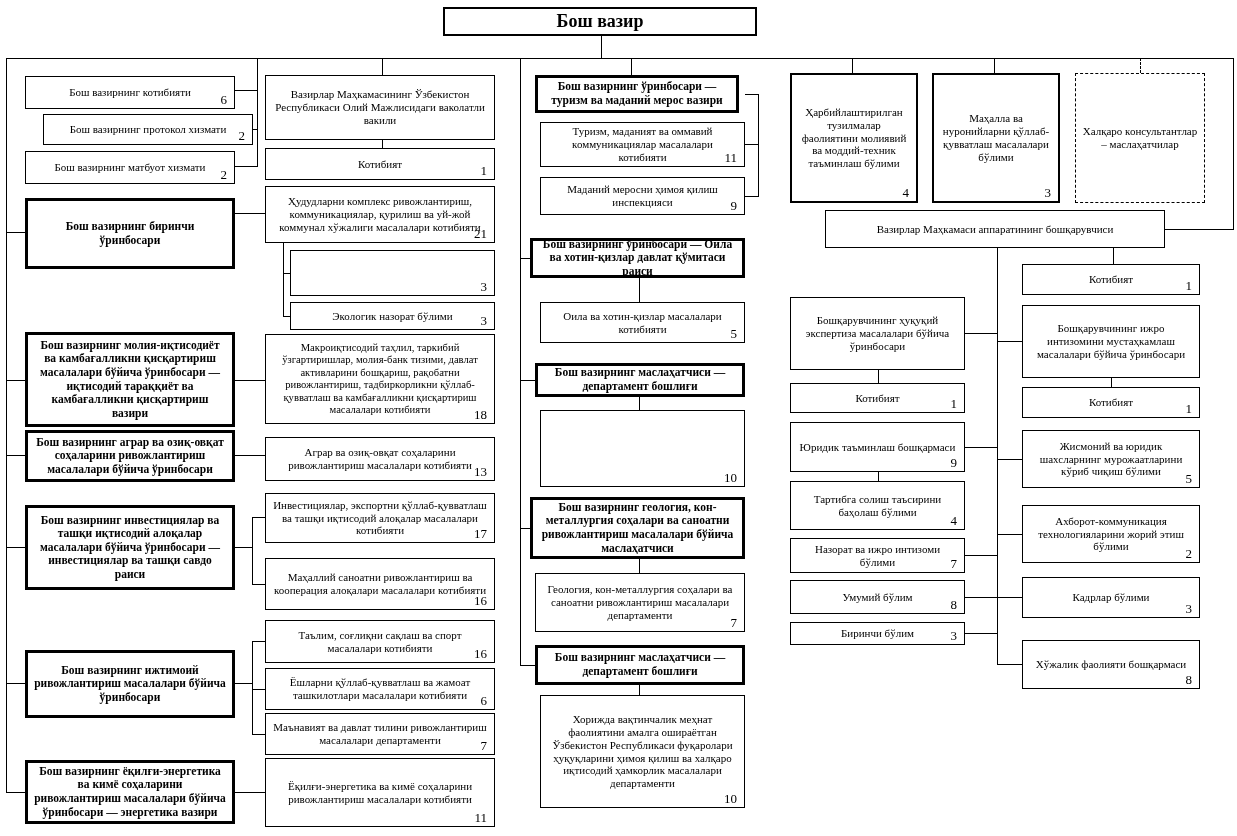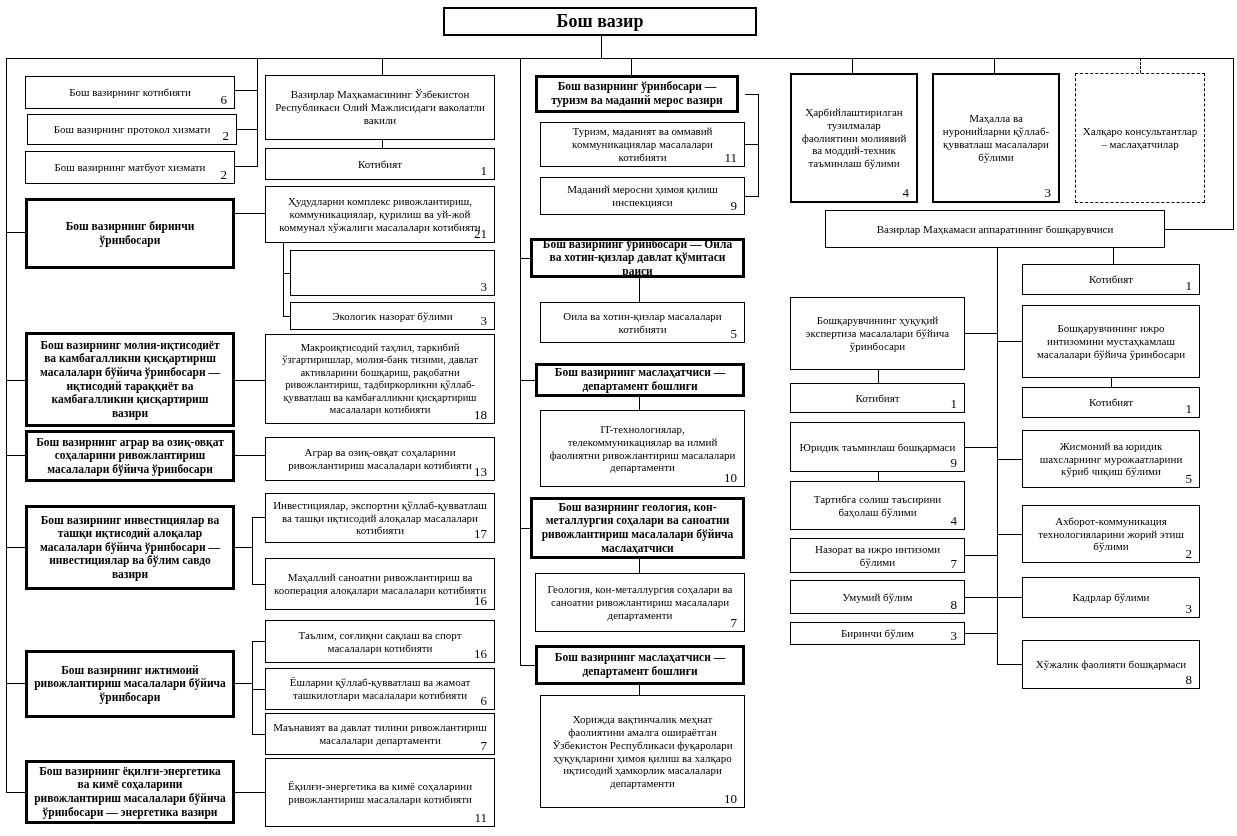--- a/index.html
+++ b/index.html
@@ -97,40 +97,40 @@
   <i class="v" style="left:1111px;top:378px;height:9px"></i>
 
   <div class="box root" style="left:443px;top:7px;width:314px;height:29px">
       <span class="lbl">Бош вазир</span>
     </div>
 
   <div class="box" style="left:25px;top:76px;width:210px;height:33px">
       <span class="lbl">Бош вазирнинг котибияти</span>
       <span class="num">6</span>
     </div>
-  <div class="box" style="left:27px;top:114px;width:210px;height:31px">
+  <div class="box" style="left:43px;top:114px;width:210px;height:31px">
       <span class="lbl">Бош вазирнинг протокол хизмати</span>
       <span class="num">2</span>
     </div>
   <div class="box" style="left:25px;top:151px;width:210px;height:33px">
       <span class="lbl">Бош вазирнинг матбуот хизмати</span>
       <span class="num">2</span>
     </div>
 
   <div class="box b" style="left:25px;top:198px;width:210px;height:71px">
       <span class="lbl">Бош вазирнинг биринчи ўринбосари</span>
     </div>
   <div class="box b" style="left:25px;top:430px;width:210px;height:52px">
       <span class="lbl">Бош вазирнинг аграр ва озиқ-овқат соҳаларини ривожлантириш масалалари бўйича ўринбосари</span>
     </div>
   <div class="box b" style="left:25px;top:332px;width:210px;height:95px">
       <span class="lbl">Бош вазирнинг молия-иқтисодиёт ва камбағалликни қисқартириш масалалари бўйича ўринбосари — иқтисодий тараққиёт ва камбағалликни қисқартириш вазири</span>
     </div>
   <div class="box b" style="left:25px;top:505px;width:210px;height:85px">
-      <span class="lbl">Бош вазирнинг инвестициялар ва ташқи иқтисодий алоқалар масалалари бўйича ўринбосари — инвестициялар ва бўлим савдо вазири</span>
+      <span class="lbl">Бош вазирнинг инвестициялар ва ташқи иқтисодий алоқалар масалалари бўйича ўринбосари — инвестициялар ва ташқи савдо раиси</span>
     </div>
   <div class="box b" style="left:25px;top:650px;width:210px;height:68px">
       <span class="lbl">Бош вазирнинг ижтимоий ривожлантириш масалалари бўйича ўринбосари</span>
     </div>
   <div class="box b" style="left:25px;top:760px;width:210px;height:64px">
       <span class="lbl">Бош вазирнинг ёқилғи-энергетика ва кимё соҳаларини ривожлантириш масалалари бўйича ўринбосари — энергетика вазири</span>
     </div>
 
   <div class="box" style="left:265px;top:75px;width:230px;height:65px">
       <span class="lbl">Вазирлар Маҳкамасининг Ўзбекистон Республикаси Олий Мажлисидаги ваколатли вакили</span>
@@ -198,21 +198,20 @@
       <span class="lbl">Бош вазирнинг ўринбосари — Оила ва хотин-қизлар давлат қўмитаси раиси</span>
     </div>
   <div class="box" style="left:540px;top:302px;width:205px;height:41px">
       <span class="lbl">Оила ва хотин-қизлар масалалари котибияти</span>
       <span class="num">5</span>
     </div>
   <div class="box b" style="left:535px;top:363px;width:210px;height:34px">
       <span class="lbl">Бош вазирнинг маслаҳатчиси — департамент бошлиғи</span>
     </div>
   <div class="box" style="left:540px;top:410px;width:205px;height:77px">
-      <span class="lbl">IT-технологиялар, телекоммуникациялар ва илмий фаолиятни ривожлантириш масалалари департаменти</span>
       <span class="num">10</span>
     </div>
   <div class="box b" style="left:530px;top:497px;width:215px;height:62px">
       <span class="lbl">Бош вазирнинг геология, кон-металлургия соҳалари ва саноатни ривожлантириш масалалари бўйича маслаҳатчиси</span>
     </div>
   <div class="box" style="left:535px;top:573px;width:210px;height:59px">
       <span class="lbl">Геология, кон-металлургия соҳалари ва саноатни ривожлантириш масалалари департаменти</span>
       <span class="num">7</span>
     </div>
   <div class="box b" style="left:535px;top:645px;width:210px;height:40px">

